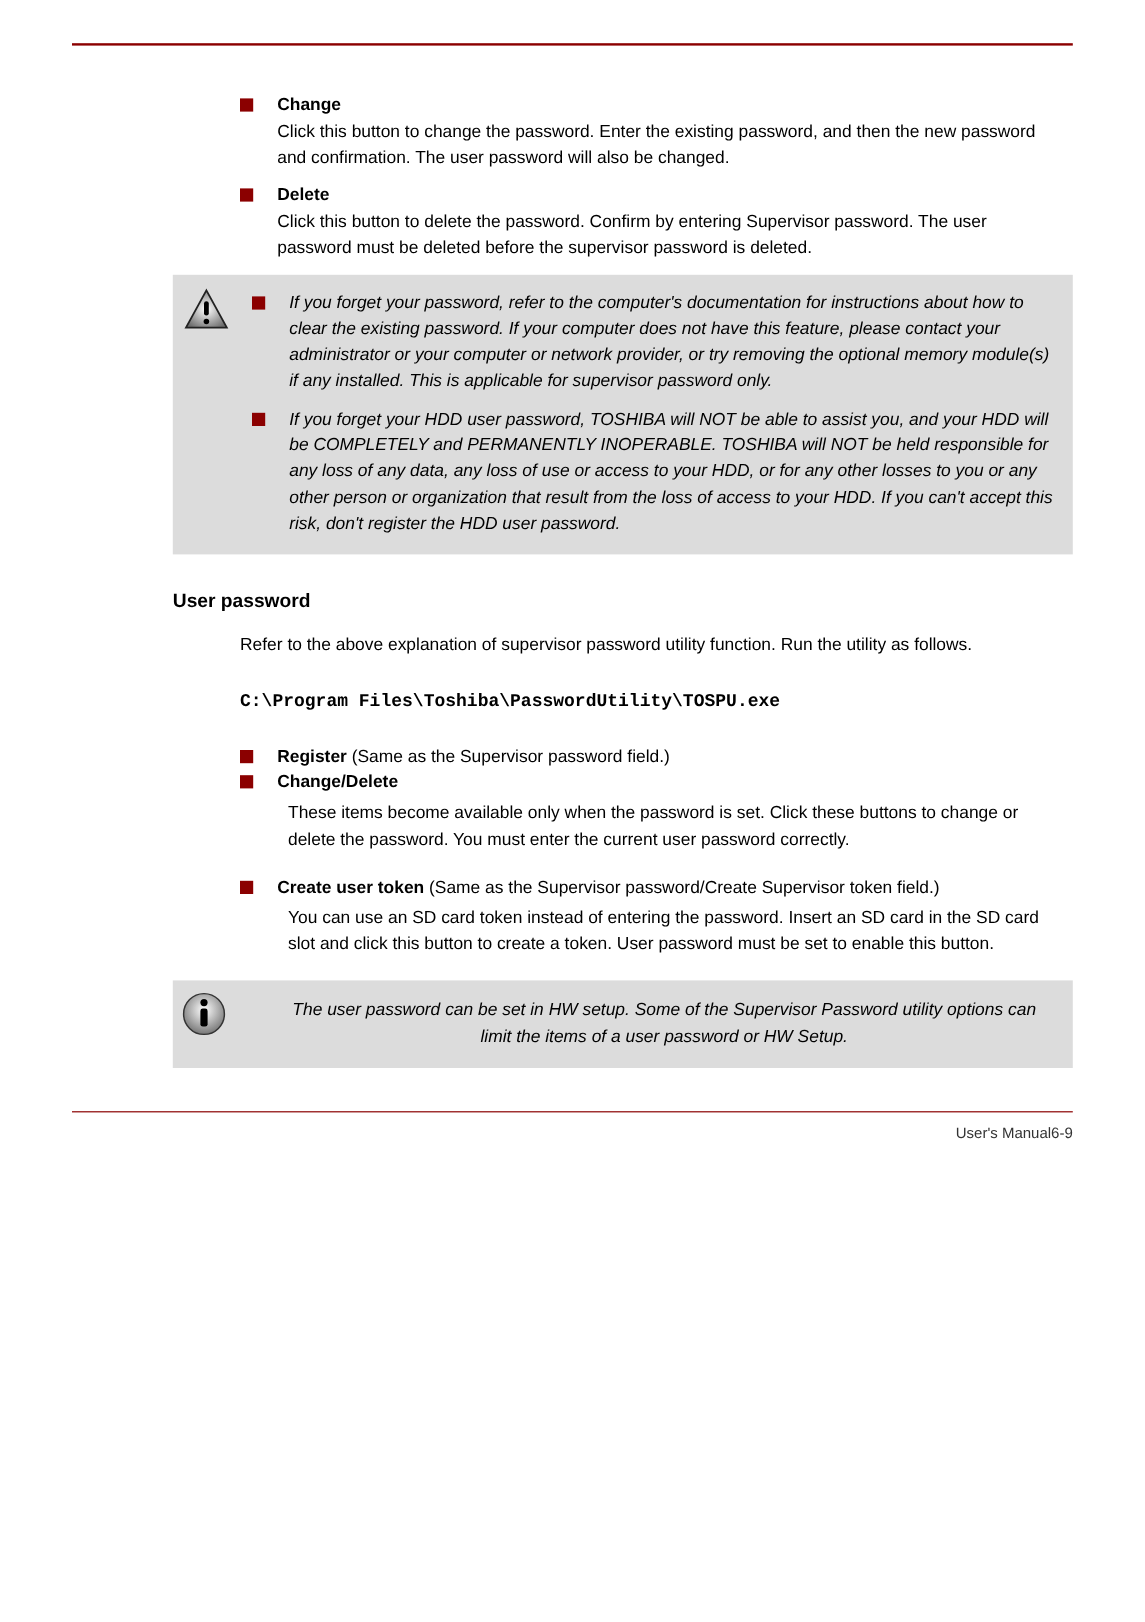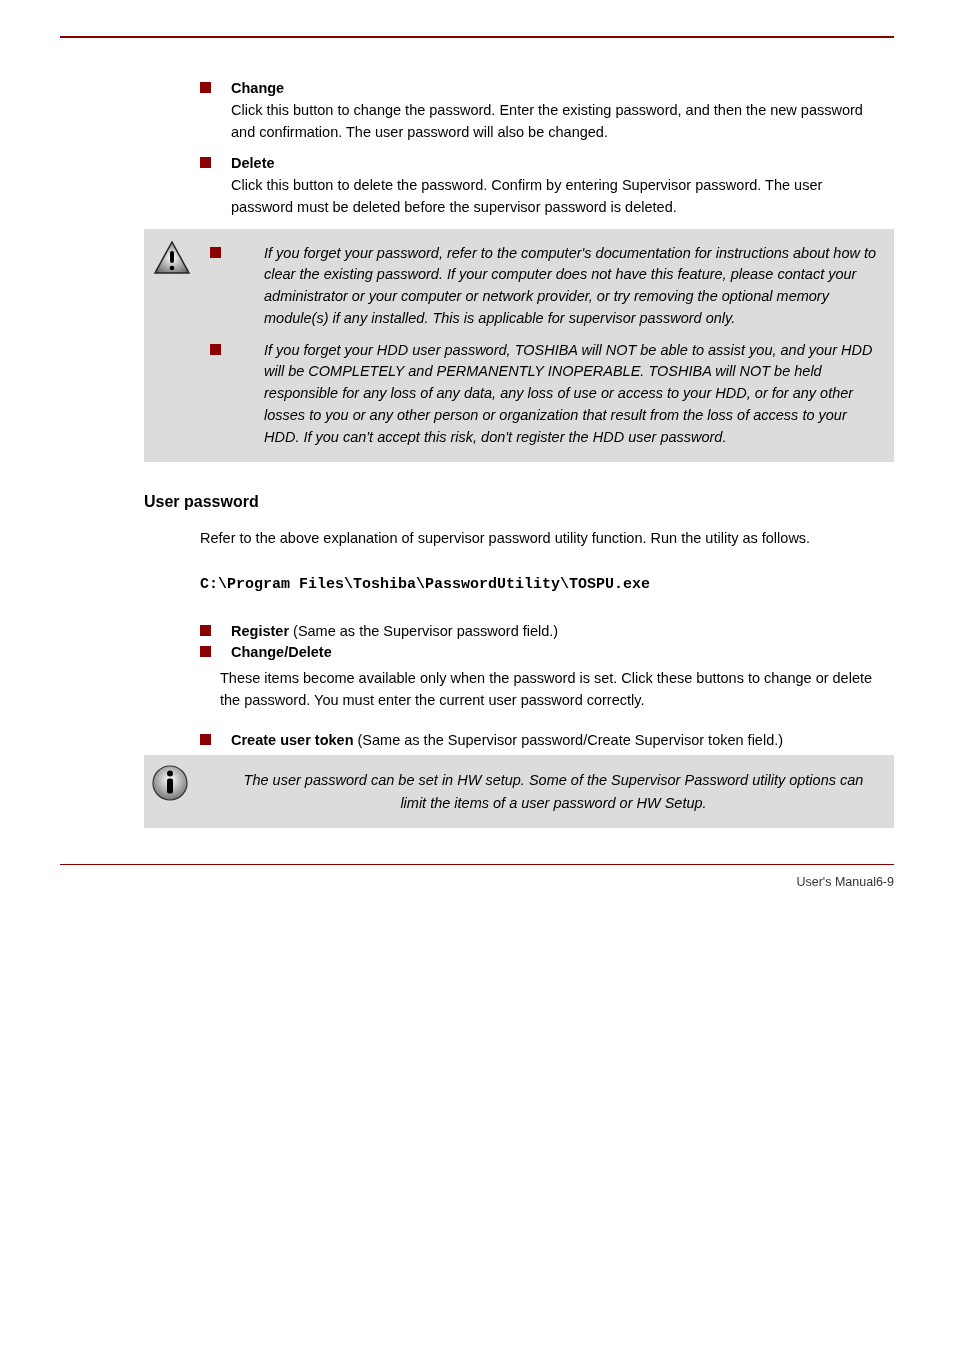--- a/index.html
+++ b/index.html
@@ -44,21 +44,20 @@
   .callout-icon {
     position: absolute;
     left: 8px;
     top: 10px;
     width: 40px;
     height: 40px;
   }
   .callout .ritem {
     margin-left: 56px;
     margin-right: 6px;
-    gap: 23px;
   }
   .infoblock {
     background: #dcdcdc;
     margin-left: -56px;
     margin-right: -10px;
     padding: 14px 10px 14px 56px;
     position: relative;
     margin-bottom: 20px;
     min-height: 70px;
     font-style: italic;
@@ -93,21 +92,21 @@
     color: #333;
   }
   .owner-line {
     display: flex;
     margin-bottom: 6px;
   }
   .owner-line .rbullet {
     margin-right: 20px;
   }
   .subdesc {
-    margin-left: 20px;
+    margin-left: 40px;
     margin-bottom: 18px;
   }
   .infotext {
     padding-left: 31px;
     padding-right: 8px;
   }
 </style>
 </head>
 <body>
 
@@ -175,20 +174,21 @@
     </div>
   </div>
   <p class="subdesc">These items become available only when the password is set. Click these buttons to change or delete the password. You must enter the current user password correctly.</p>
 
   <div class="ritem" style="margin-bottom:4px">
     <div class="rbullet"></div>
     <div>
       <b>Create user token</b><span> (Same as the Supervisor password/Create Supervisor token field.)</span>
     </div>
   </div>
+  <p class="subdesc">You can use an SD card token instead of entering the password. Insert an SD card in the SD card slot and click this button to create a token. User password must be set to enable this button.</p>
 
 
   <div class="infoblock">
     <svg class="callout-icon" viewBox="0 0 40 40">
       <defs>
         <radialGradient id="g2" cx="50%" cy="40%" r="65%">
           <stop offset="0%" stop-color="#ffffff"></stop>
           <stop offset="100%" stop-color="#6b6b6b"></stop>
         </radialGradient>
       </defs>

